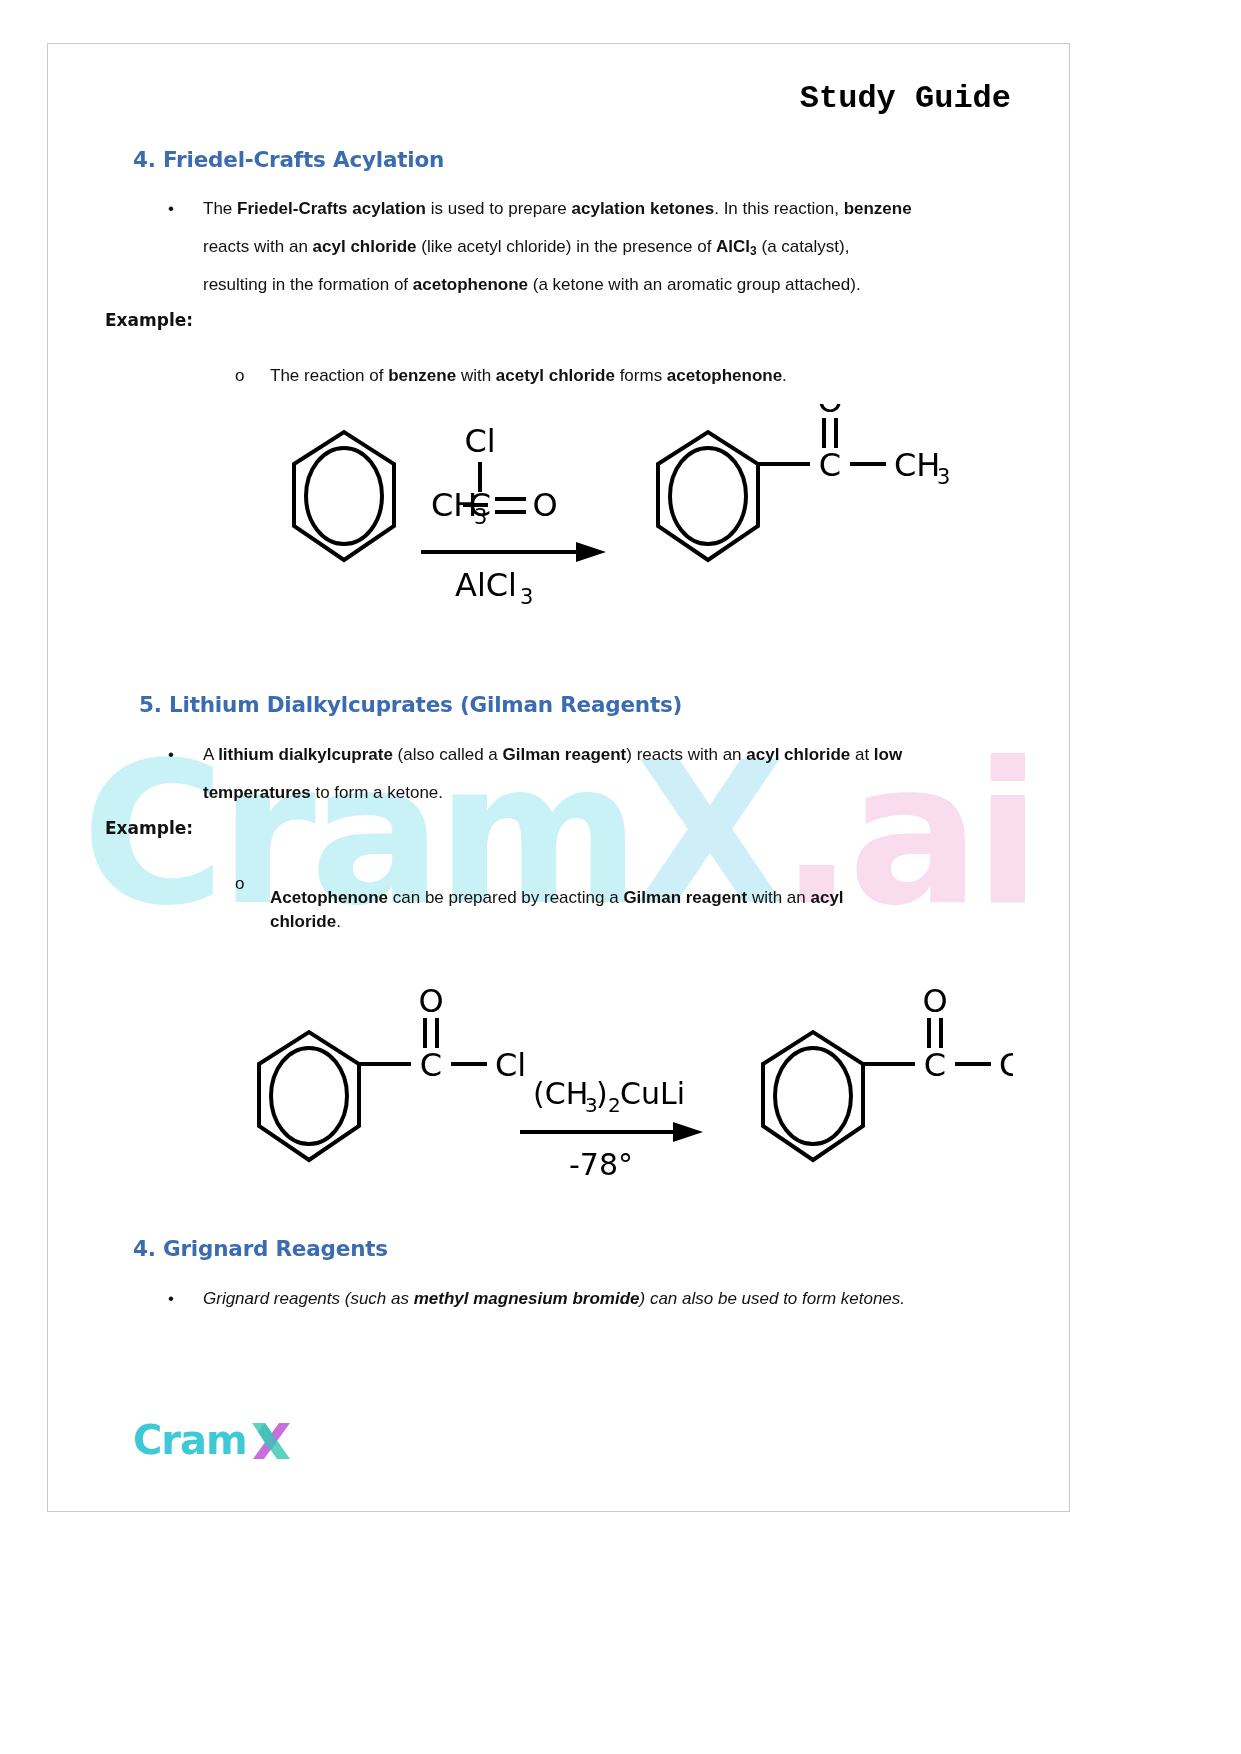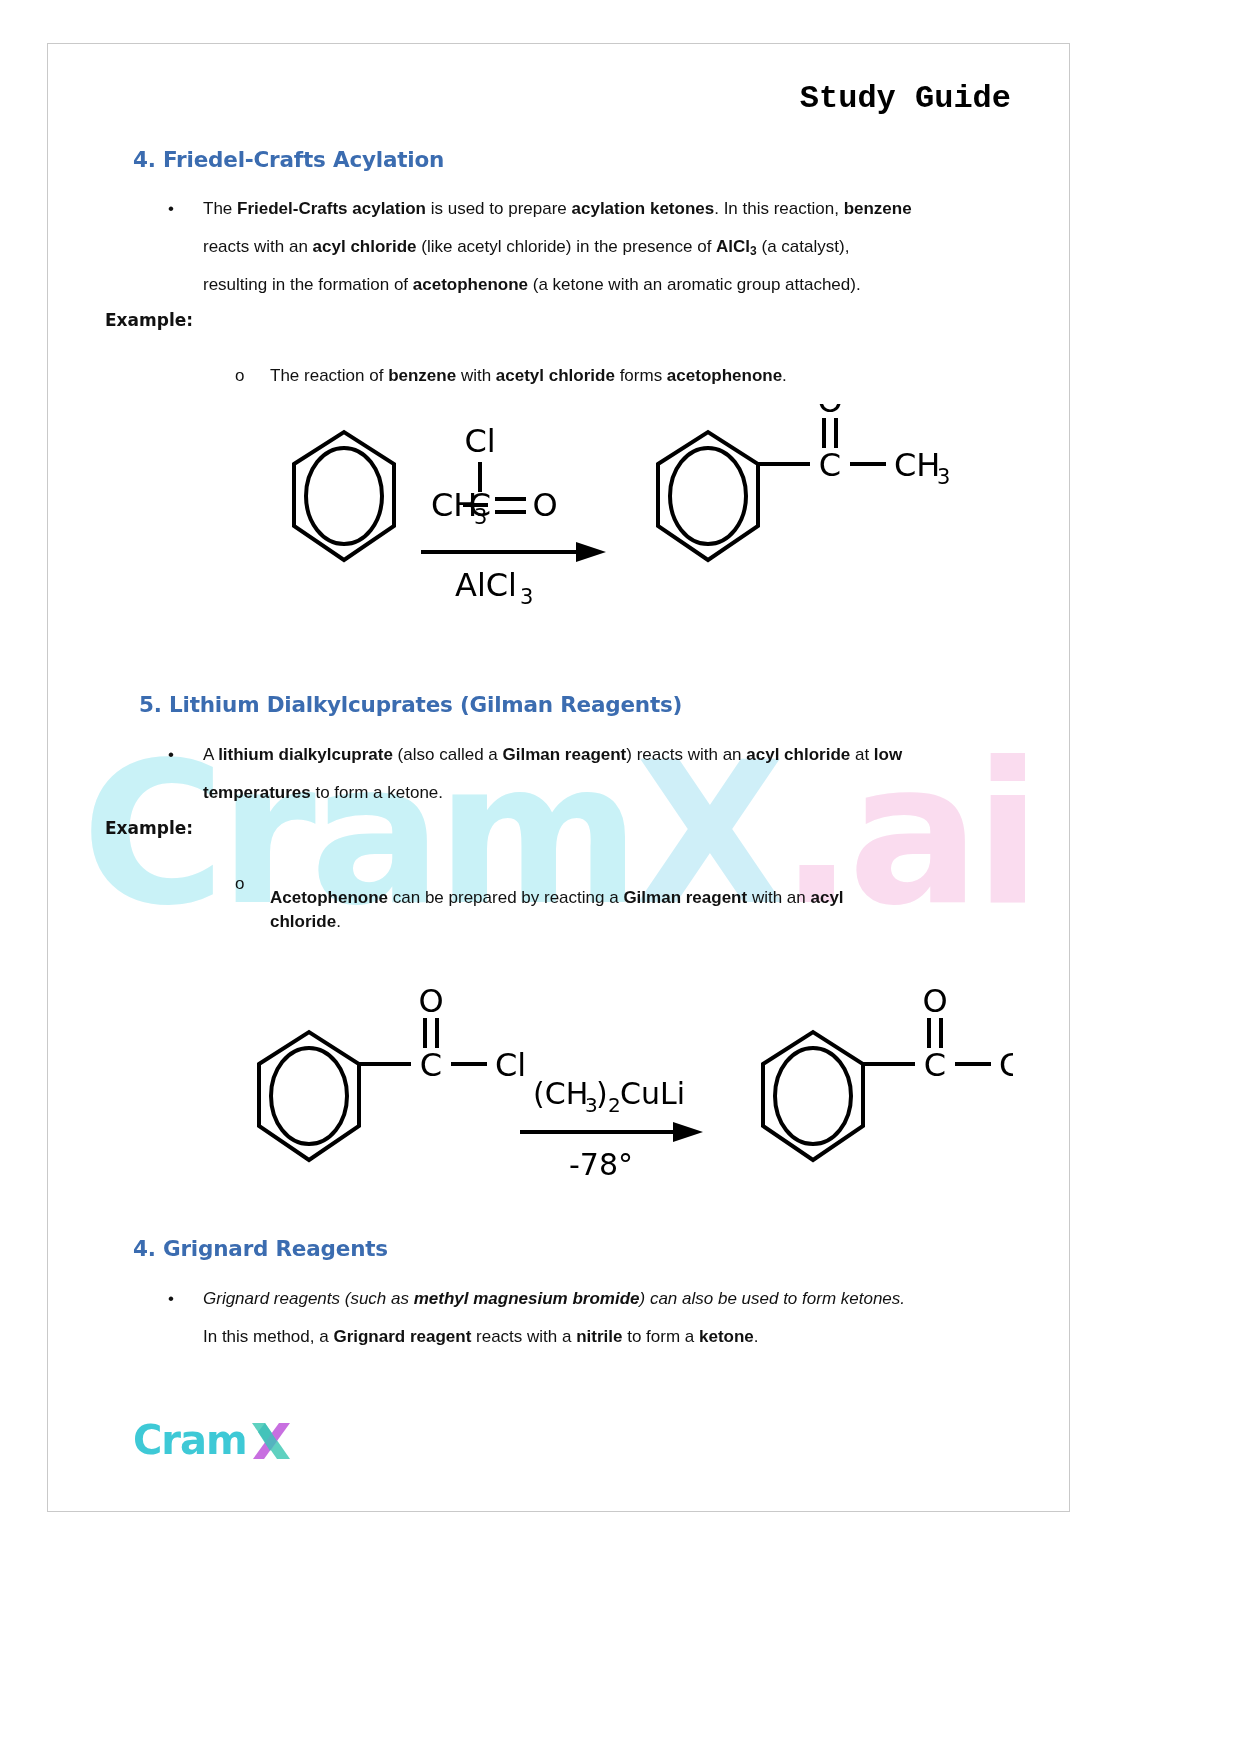--- a/index.html
+++ b/index.html
@@ -277,23 +277,20 @@
         </g>
       </svg>
     </div>
 
     <div class="sec-head" style="top:1192px;">4. Grignard Reagents</div>
 
     <div class="bullet-dot" style="left:120px; top:1236px;">•</div>
     <div class="para" style="left:155px; top:1236px; width:830px;font-style:italic;">
       <span>Grignard reagents (such as </span><b>methyl magnesium bromide</b><span>) can also be used to form ketones.</span>
     </div>
-    <div class="para" style="left:155px; top:1274px; width:830px;">
-      <span>In this method, a </span><b>Grignard reagent</b><span> reacts with a </span><b>nitrile</b><span> to form a </span><b>ketone</b><span>.</span>
-    </div>
 
     <div class="footer-logo">
       <span class="logo-text"><span class="logo-c">Cram</span></span>
       <svg width="44" height="44" viewBox="0 0 44 44" style="margin-left:2px; margin-top:2px;" xmlns="http://www.w3.org/2000/svg">
         <polygon points="3,4 16,4 41,40 28,40" fill="#5fd1c0"></polygon>
         <polygon points="30,4 41,4 15,40 4,40" fill="#c86fe0"></polygon>
         <polygon points="16,4 28,22 21,32 9,13" fill="#3fc1b8" opacity="0.85"></polygon>
       </svg>
     </div>
 

